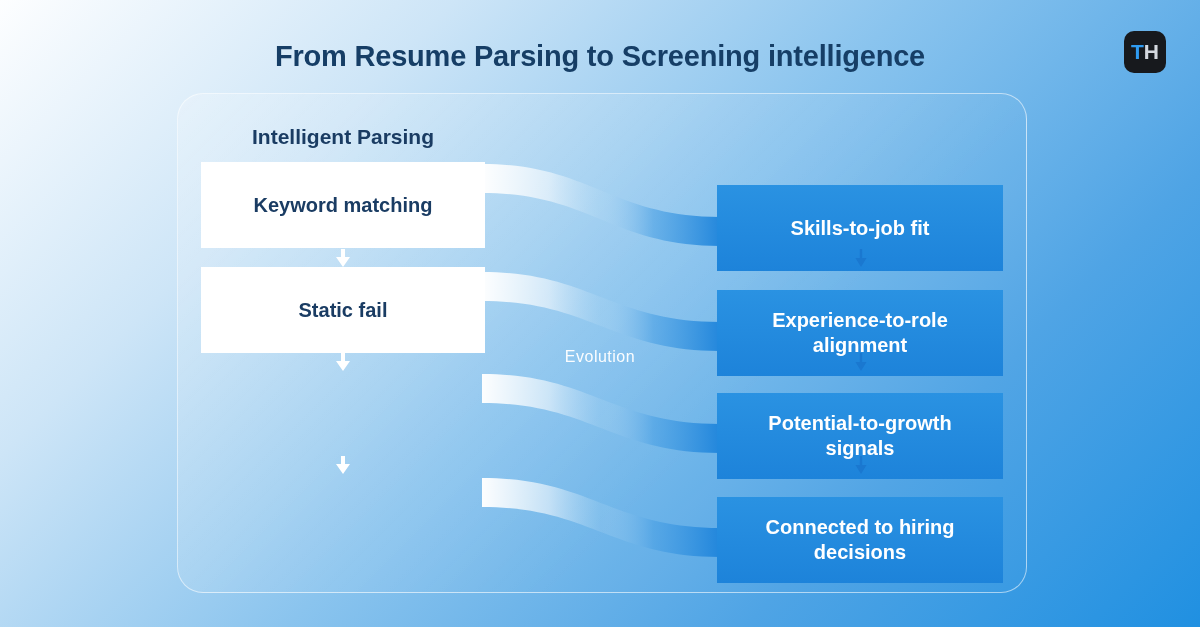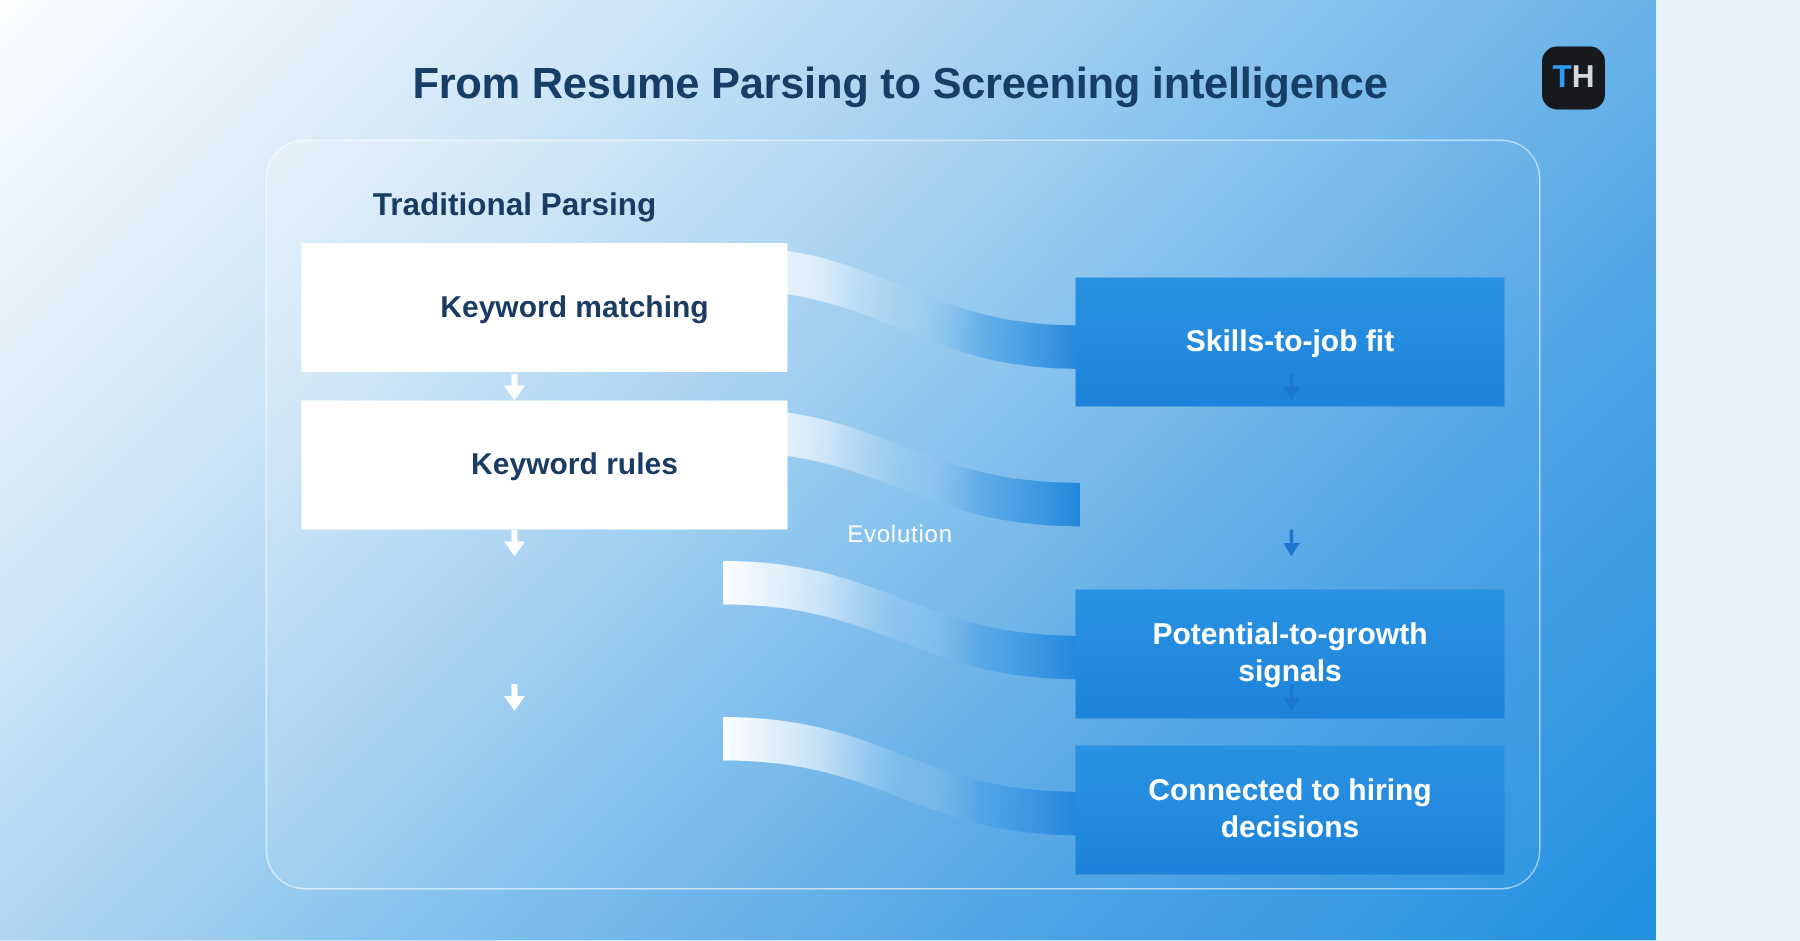--- a/index.html
+++ b/index.html
@@ -1,17 +1,17 @@
 <!DOCTYPE html>
 <html><head>
 <meta charset="utf-8">
 <style>
   html,body{margin:0;padding:0;background:#e8f2fb;}
   .stage{
-    position:relative;width:1104px;height:627px;overflow:hidden;
+    position:relative;width:1200px;height:627px;overflow:hidden;
     font-family:"Liberation Sans",sans-serif;
     background:linear-gradient(135deg,#fdfeff 0%,#cde5f7 25%,#8ac4ee 50%,#4fa4e5 75%,#2090e1 100%);
   }
   .title{
     position:absolute;top:40px;left:0;width:1200px;text-align:center;
     font-size:29px;font-weight:bold;color:#163e66;letter-spacing:-0.2px;margin:0;
   }
   .logo{
     position:absolute;top:31px;right:34px;width:42px;height:42px;border-radius:10px;
     background:#17191d;display:flex;align-items:center;justify-content:center;
@@ -28,21 +28,21 @@
   .col-header{
     position:absolute;top:123px;height:28px;line-height:28px;text-align:center;
     font-size:21px;font-weight:bold;color:#1a3c63;
   }
   .hdr-left{left:201px;width:284px;}
   .hdr-right{left:717px;width:286px;}
   .fbox{
     position:absolute;width:284px;height:86px;display:flex;align-items:center;justify-content:center;
     text-align:center;font-weight:bold;font-size:20px;line-height:1.25;
   }
-  .fbox.white{left:201px;background:#ffffff;color:#1a3c63;padding-left:40px;}
+  .fbox.white{left:201px;background:#ffffff;color:#1a3c63;}
   .fbox.blue{left:717px;width:286px;background:linear-gradient(180deg,#2a92e2,#1d83da);color:#ffffff;margin-top:23px;}
   .fbox.white span{display:inline-block;max-width:195px;}
   .fbox.blue span{display:inline-block;max-width:210px;}
   .rowa{top:162px;} .rowb{top:267px;} .rowc{top:370px;} .rowd{top:474px;}
   .arrow{position:absolute;width:20px;height:18px;}
   .ar-left{left:333px;} .ar-right{left:851px;}
   .gap1{top:249px;} .gap2{top:353px;} .gap3{top:456px;}
   .evolution{
     position:absolute;left:480px;top:348px;width:240px;text-align:center;
     font-size:16px;font-weight:400;color:rgba(255,255,255,0.97);letter-spacing:0.5px;
@@ -71,31 +71,34 @@
         <stop offset="0.72" stop-color="#4aa0e4" stop-opacity="0.6"></stop>
         <stop offset="1" stop-color="#1e84db" stop-opacity="0.95"></stop>
       </linearGradient>
     </defs>
     <path d="M482,164 C590,164 612,217 720,217 L720,246 C612,246 590,193 482,193 Z" fill="url(#ribbonGrad)"></path>
     <path d="M482,272 C590,272 612,322 720,322 L720,351 C612,351 590,301 482,301 Z" fill="url(#ribbonGrad)"></path>
     <path d="M482,374 C590,374 612,424 720,424 L720,453 C612,453 590,403 482,403 Z" fill="url(#ribbonGrad)"></path>
     <path d="M482,478 C590,478 612,528 720,528 L720,557 C612,557 590,507 482,507 Z" fill="url(#ribbonGrad)"></path>
   </svg>
 
-  <div class="col-header hdr-left">Traditional Parsing</div>
+  <div class="col-header hdr-left">Intelligent Parsing</div>
 
   <div class="fbox white rowa">
       <span>Keyword matching</span>
     </div>
   <div class="fbox white rowb">
-      <span>Keyword rules</span>
+      <span>Static fail</span>
     </div>
 
   <div class="fbox blue rowa">
       <span>Skills-to-job fit</span>
+    </div>
+  <div class="fbox blue rowb">
+      <span>Experience-to-role alignment</span>
     </div>
   <div class="fbox blue rowc">
       <span>Potential-to-growth signals</span>
     </div>
   <div class="fbox blue rowd">
       <span>Connected to hiring decisions</span>
     </div>
 
   <svg class="arrow ar-left gap1" viewBox="0 0 20 18">
       <path d="M8 0h4v8h5l-7 10-7-10h5z" fill="#ffffff"></path>

